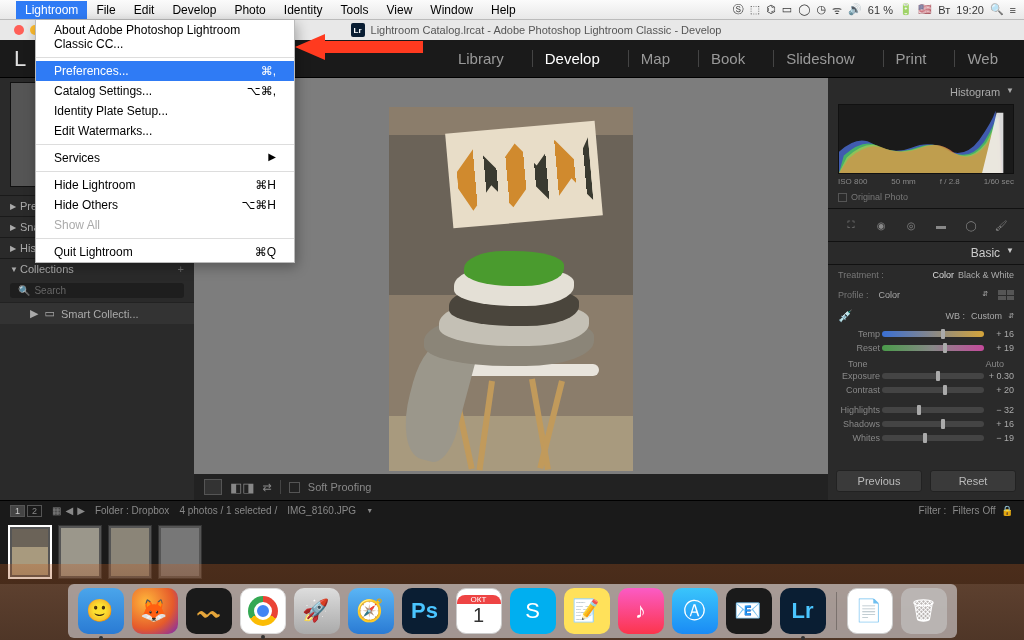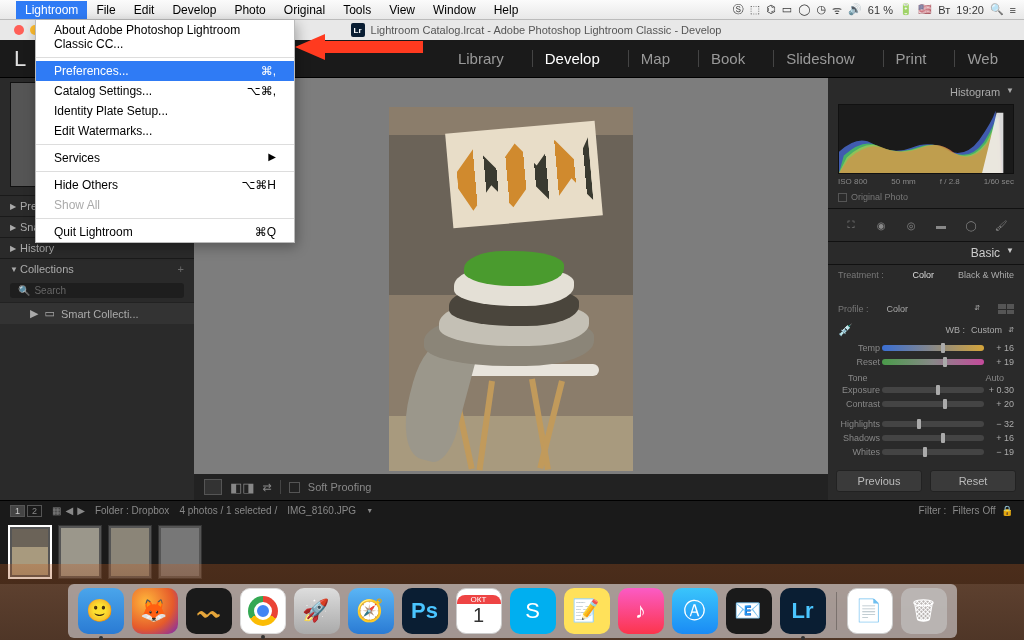--- a/index.html
+++ b/index.html
@@ -96,25 +96,25 @@
 .orig-check { display:flex; align-items:center; gap:4px; font-size:9px; color:#777; margin-top:6px; }
 .orig-check .cb { width:9px; height:9px; border:1px solid #555; }
 
 
 .tool-strip { display:flex; justify-content:space-around; padding:6px 8px; border-top:1px solid #111; border-bottom:1px solid #111; }
 .tool { width:20px; height:20px; display:flex; align-items:center; justify-content:center; color:#888; cursor:pointer; }
 
 
 .basic-header { display:flex; justify-content:flex-end; padding:4px 10px; font-size:12px; color:#ccc; border-bottom:1px solid #111; }
 .basic-header .tri { margin-left:6px; font-size:8px; }
-.treatment { display:flex; justify-content:flex-end; gap:24px; padding:5px 10px; font-size:9px; }
+.treatment { display:flex; justify-content:flex-end; gap:4px; padding:5px 10px; font-size:9px; }
 .treatment .tlabel { margin-right:auto; color:#777; }
 .treatment .opt { cursor:pointer; }
 .treatment .opt.active { color:#ddd; font-weight:500; }
-.profile-row { display:flex; align-items:center; padding:4px 10px; font-size:9px; gap:14px;margin-top:14px; }
+.profile-row { display:flex; align-items:center; padding:4px 10px; font-size:9px; gap:6px; }
 .profile-row .lbl { color:#777; }
 .grid4 { margin-left:auto; width:16px; height:10px; display:grid; grid-template-columns:1fr 1fr; gap:1px; }
 .grid4 div { background:#555; }
 .wb-row { display:flex; align-items:center; padding:4px 10px; font-size:9px; gap:6px; }
 .eyedrop { font-size:12px; }
 .slider-row { display:flex; align-items:center; padding:2px 10px; font-size:9px; gap:2px; }
 .slider-row .sl-label { width:42px; text-align:right; color:#888; }
 .slider-row .sl-track { flex:1; height:6px; border-radius:3px; position:relative; }
 .slider-row .sl-thumb { position:absolute; top:-2px; width:4px; height:10px; background:#aaa; border-radius:1px; }
 .slider-row .sl-val { width:28px; text-align:right; color:#aaa; }
@@ -166,21 +166,21 @@
 </head>
 <body>
 
 <div class="mac-menu">
   <span class="apple-logo"></span>
   <span class="mac-menu-item active">Lightroom</span>
   <span class="mac-menu-item">File</span>
   <span class="mac-menu-item">Edit</span>
   <span class="mac-menu-item">Develop</span>
   <span class="mac-menu-item">Photo</span>
-  <span class="mac-menu-item">Original</span>
+  <span class="mac-menu-item">Identity</span>
   <span class="mac-menu-item">Tools</span>
   <span class="mac-menu-item">View</span>
   <span class="mac-menu-item">Window</span>
   <span class="mac-menu-item">Help</span>
   <div class="mac-status">
     <span>Ⓢ</span>
     <span>⬚</span>
     <span>⌬</span>
     <span>▭</span>
     <span>◯</span>
@@ -216,20 +216,24 @@
   <div class="dropdown-item">
       <span>Edit Watermarks...</span>
     </div>
   <div class="dropdown-sep"></div>
   <div class="dropdown-item">
       <span>Services</span>
       <span class="arrow">▶</span>
     </div>
   <div class="dropdown-sep"></div>
   <div class="dropdown-item">
+      <span>Hide Lightroom</span>
+      <span>⌘H</span>
+    </div>
+  <div class="dropdown-item">
       <span>Hide Others</span>
       <span>⌥⌘H</span>
     </div>
   <div class="dropdown-item disabled">
       <span>Show All</span>
     </div>
   <div class="dropdown-sep"></div>
   <div class="dropdown-item">
       <span>Quit Lightroom</span>
       <span>⌘Q</span>

